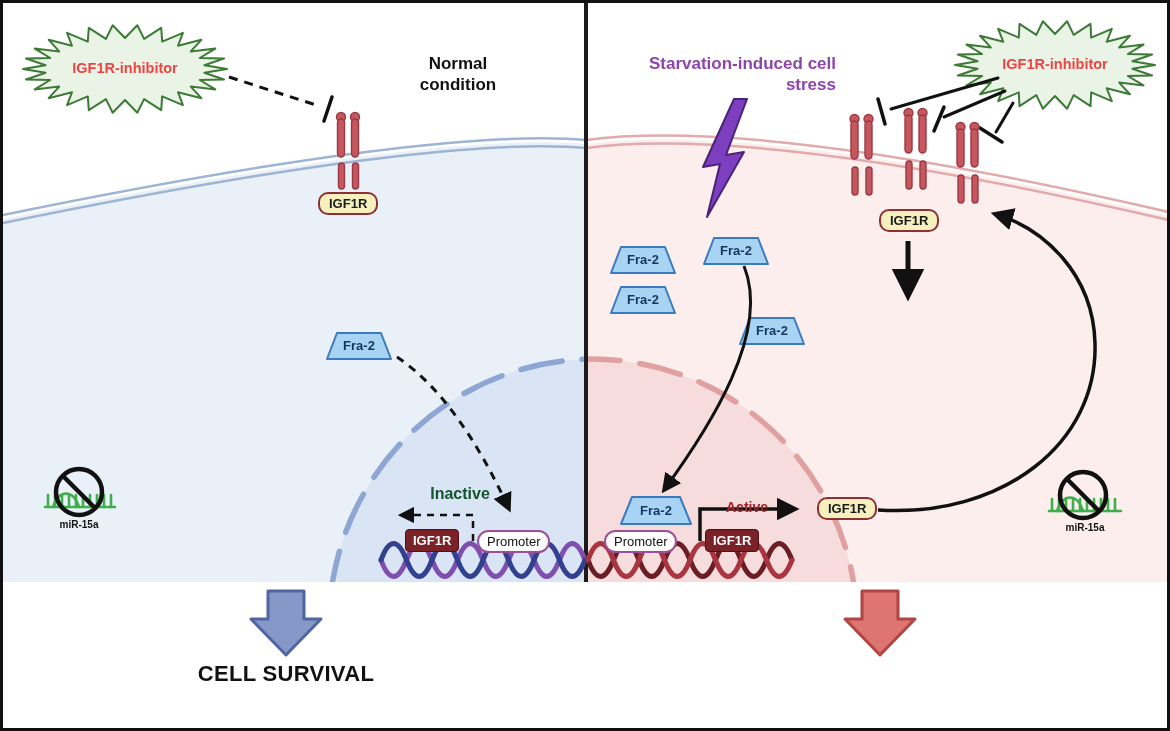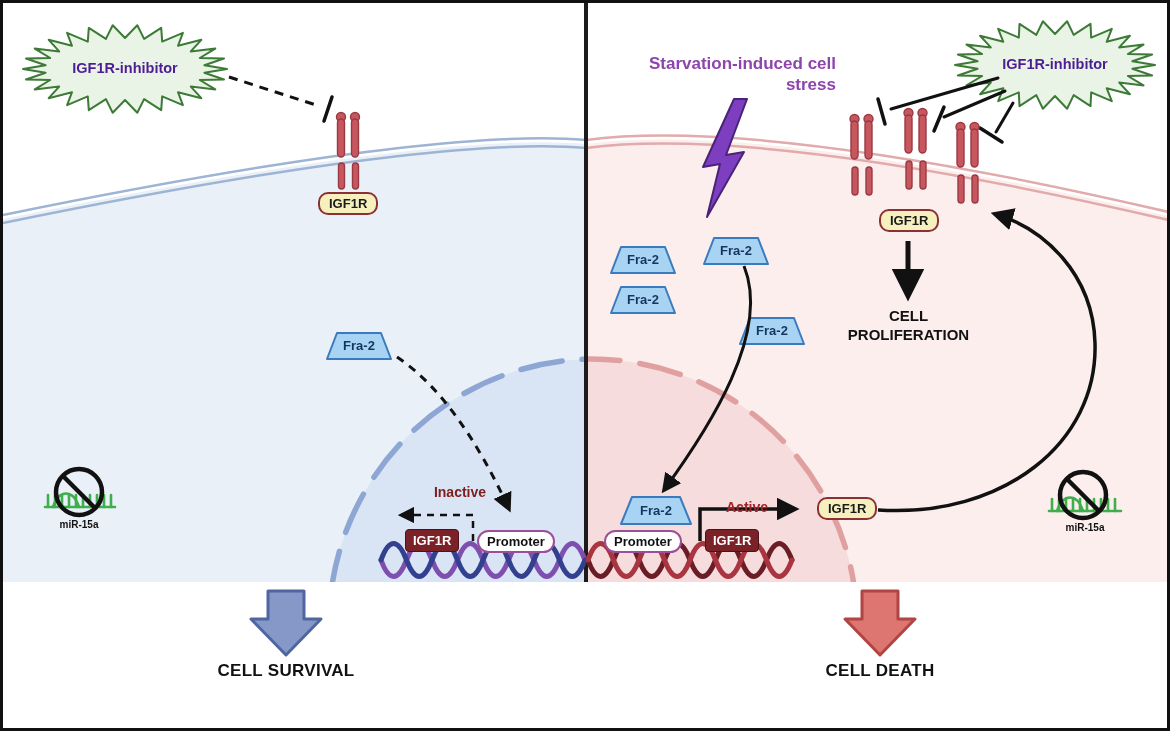--- a/index.html
+++ b/index.html
@@ -1,30 +1,30 @@
 <!DOCTYPE html>
 <html><head>
 <meta charset="utf-8">
 <style>
   html,body{margin:0;padding:0;background:#fff;font-family:"Liberation Sans",sans-serif;}
   .canvas{position:relative;width:1170px;height:731px;box-sizing:border-box;border:3px solid #111;background:#fff;overflow:hidden;}
   svg{position:absolute;left:0;top:0;}
   .lbl{position:absolute;font-weight:bold;color:#111;line-height:1.25;}
   .ctr{text-align:center;}
   .title{font-size:17px;}
-  .outcome{font-size:17px;letter-spacing:.3px;}
-  .green{color:#4c1d95;font-size:14.5px;}
+  .outcome{font-size:22px;letter-spacing:.3px;}
+  .green{color:#ef4444;font-size:14.5px;}
   .purple{color:#8e44ad;}
-  .blue-state{color:#7f1d1d;font-size:14px;}
+  .blue-state{color:#14532d;font-size:16px;}
   .red-state{color:#a3232b;font-size:14px;}
   .fra2-lbl{position:absolute;font-weight:bold;font-size:13px;color:#14365e;text-align:center;}
   .pill-yellow{position:absolute;background:#f6efbe;border:2px solid #8b3136;border-radius:10px;
     padding:2px 9px;font-weight:bold;font-size:13px;color:#1a1a1a;}
   .pill-promoter{position:absolute;background:#fff;border:2px solid #9b4f96;border-radius:12px;
-    padding:2px 8px;font-weight:bold;font-size:13px;color:#111;}
+    padding:2px 8px;font-weight:normal;font-size:13px;color:#111;}
   .gene-box{position:absolute;background:#7a2228;border:1px solid #4e1216;border-radius:4px;
     padding:3px 7px;font-weight:bold;font-size:13px;color:#fff;}
   .prolif{font-size:15px;}
   .mir{font-size:10px;}
 </style>
 </head>
 <body>
 
 <div class="canvas">
 
@@ -184,37 +184,36 @@
       <circle cx="1080" cy="492" r="23"></circle>
       <path d="M1064,476 L1096,508"></path>
     </g>
   </g>
 
   <polygon points="265,588 301,588 301,616 318,616 283,652 248,616 265,616" fill="#8598c8" stroke="#4f66a0" stroke-width="3" stroke-linejoin="round"></polygon>
   <polygon points="859,588 895,588 895,616 912,616 877,652 842,616 859,616" fill="#dd7570" stroke="#b04543" stroke-width="3" stroke-linejoin="round"></polygon>
 </svg>
 
 <div class="lbl ctr green" style="left:38px;top:56px;width:168px;">IGF1R-inhibitor</div>
+<div class="lbl ctr title" style="left:400px;top:50px;width:110px;">Normal condition</div>
 <div class="pill-yellow" style="left:315px;top:189px;">IGF1R</div>
 <div class="fra2-lbl" style="left:324px;top:330px;width:64px;line-height:26px;">Fra-2</div>
 <div class="lbl ctr blue-state" style="left:412px;top:481px;width:90px;">Inactive</div>
 <div class="gene-box" style="left:402px;top:526px;">IGF1R</div>
 <div class="pill-promoter" style="left:474px;top:527px;">Promoter</div>
 <div class="lbl ctr mir" style="left:38px;top:516px;width:76px;">miR-15a</div>
 <div class="lbl ctr outcome" style="left:188px;top:657px;width:190px;">CELL SURVIVAL</div>
 
 <div class="lbl ctr title purple" style="left:628px;top:50px;width:205px;text-align:right;">Starvation-induced cell stress</div>
 <div class="lbl ctr green" style="left:968px;top:52px;width:168px;">IGF1R-inhibitor</div>
 <div class="fra2-lbl" style="left:608px;top:244px;width:64px;line-height:26px;">Fra-2</div>
 <div class="fra2-lbl" style="left:701px;top:235px;width:64px;line-height:26px;">Fra-2</div>
 <div class="fra2-lbl" style="left:608px;top:284px;width:64px;line-height:26px;">Fra-2</div>
 <div class="fra2-lbl" style="left:737px;top:315px;width:64px;line-height:26px;">Fra-2</div>
 <div class="pill-yellow" style="left:876px;top:206px;">IGF1R</div>
-<div class="lbl ctr prolif" style="left:833px;top:304px;width:145px;">CELL PROLIFERATION</div>
 <div class="fra2-lbl" style="left:618px;top:494px;width:70px;line-height:27px;">Fra-2</div>
 <div class="lbl ctr red-state" style="left:700px;top:496px;width:88px;">Active</div>
 <div class="pill-promoter" style="left:601px;top:527px;">Promoter</div>
 <div class="gene-box" style="left:702px;top:526px;">IGF1R</div>
 <div class="pill-yellow" style="left:814px;top:494px;">IGF1R</div>
 <div class="lbl ctr mir" style="left:1044px;top:519px;width:76px;">miR-15a</div>
-<div class="lbl ctr outcome" style="left:792px;top:657px;width:170px;">CELL DEATH</div>
 
 </div>
 
 </body></html>

